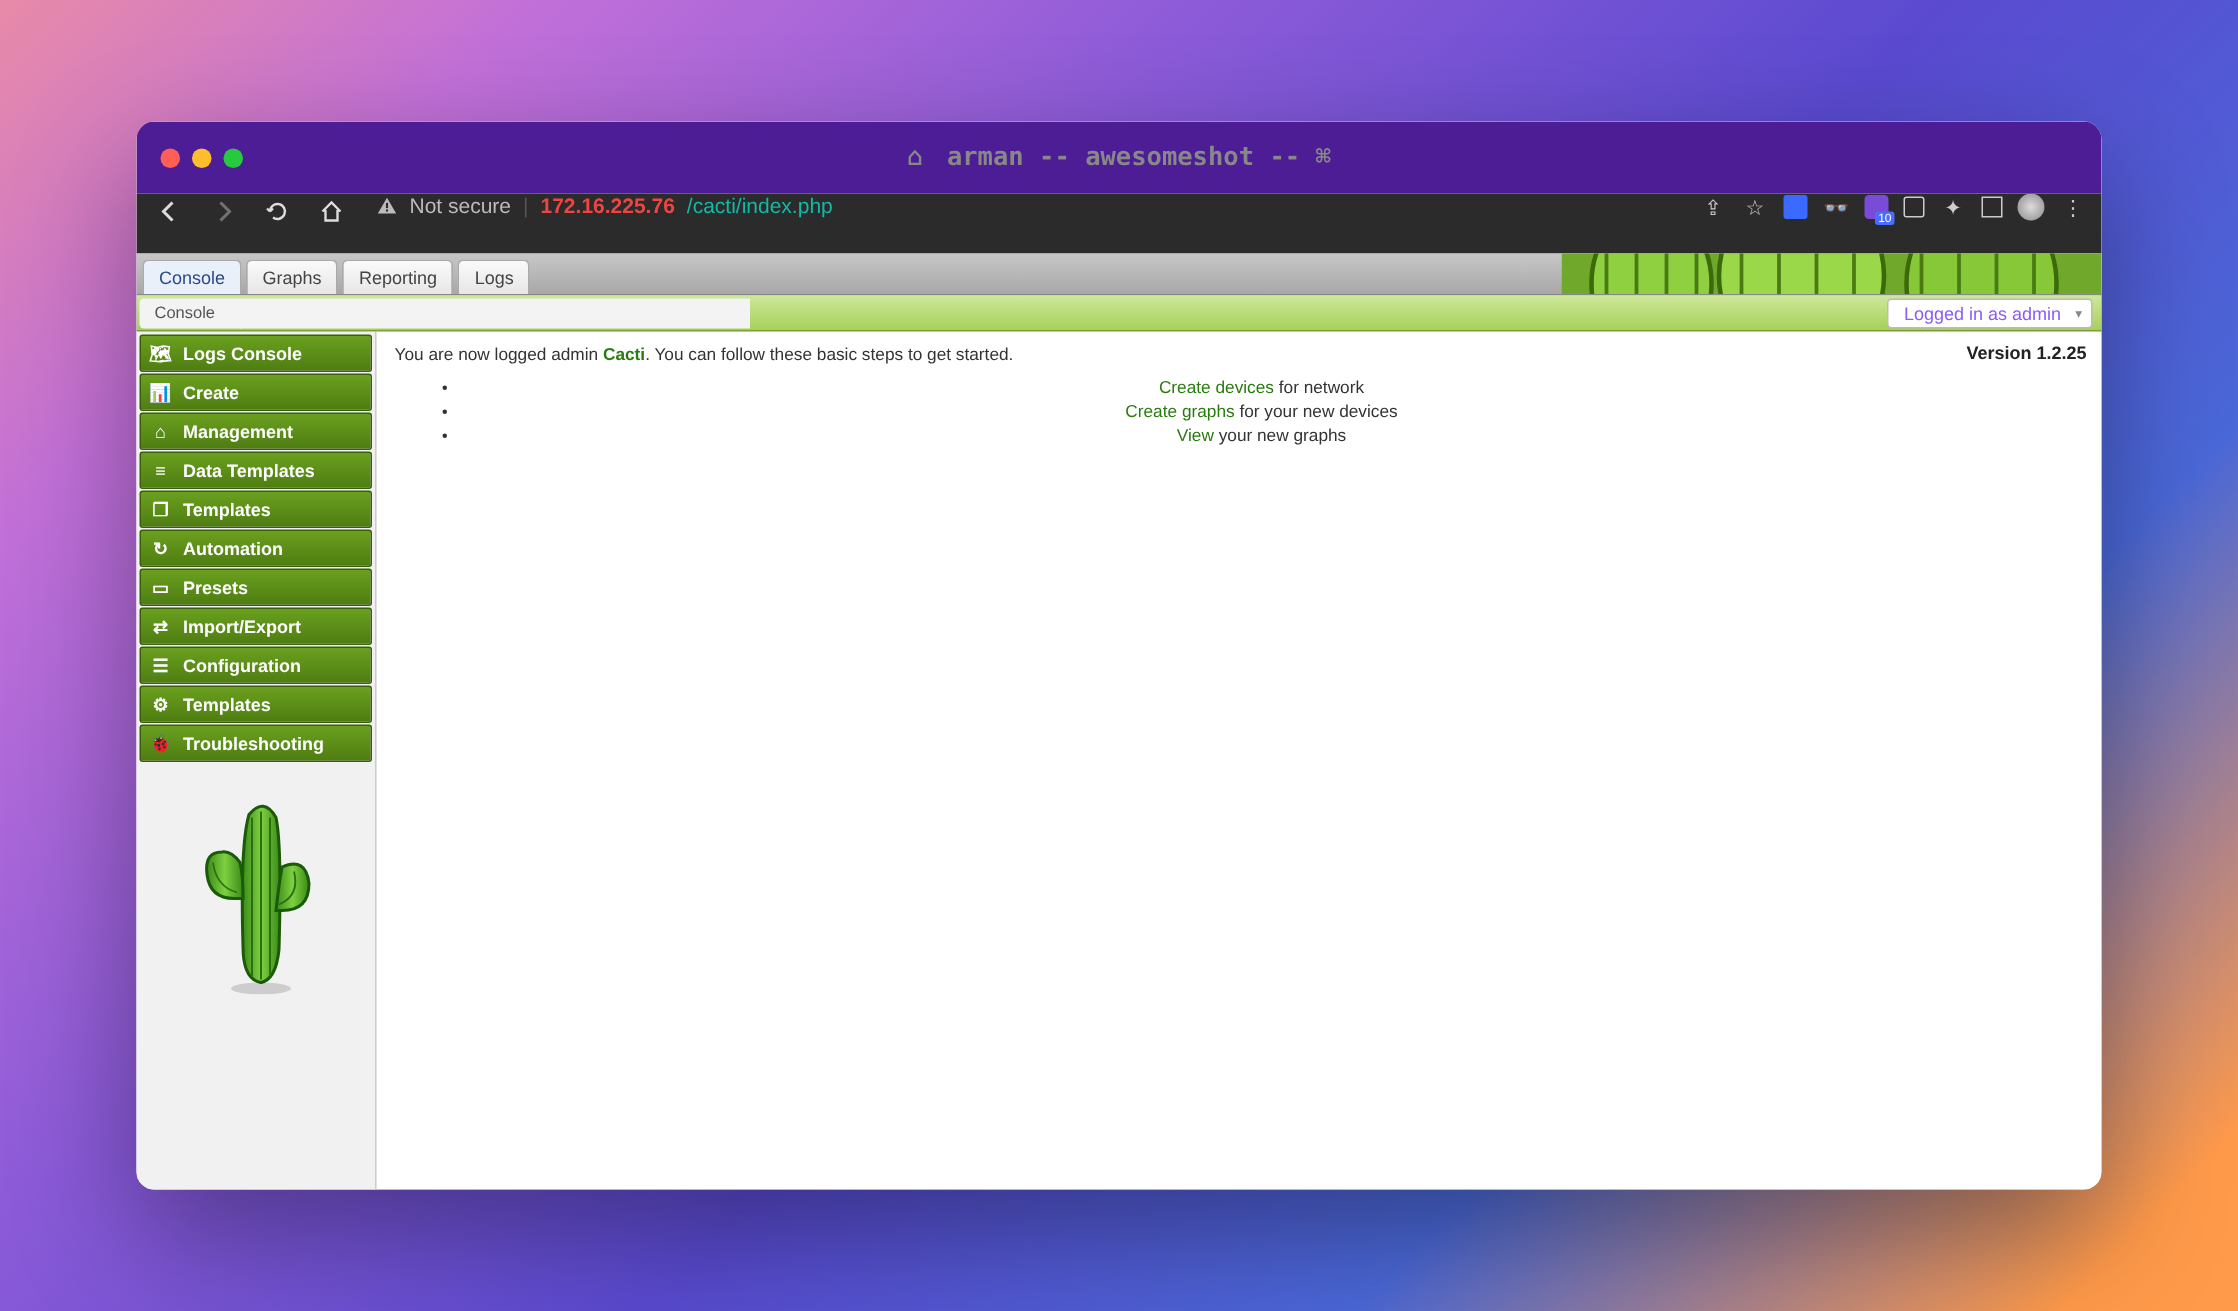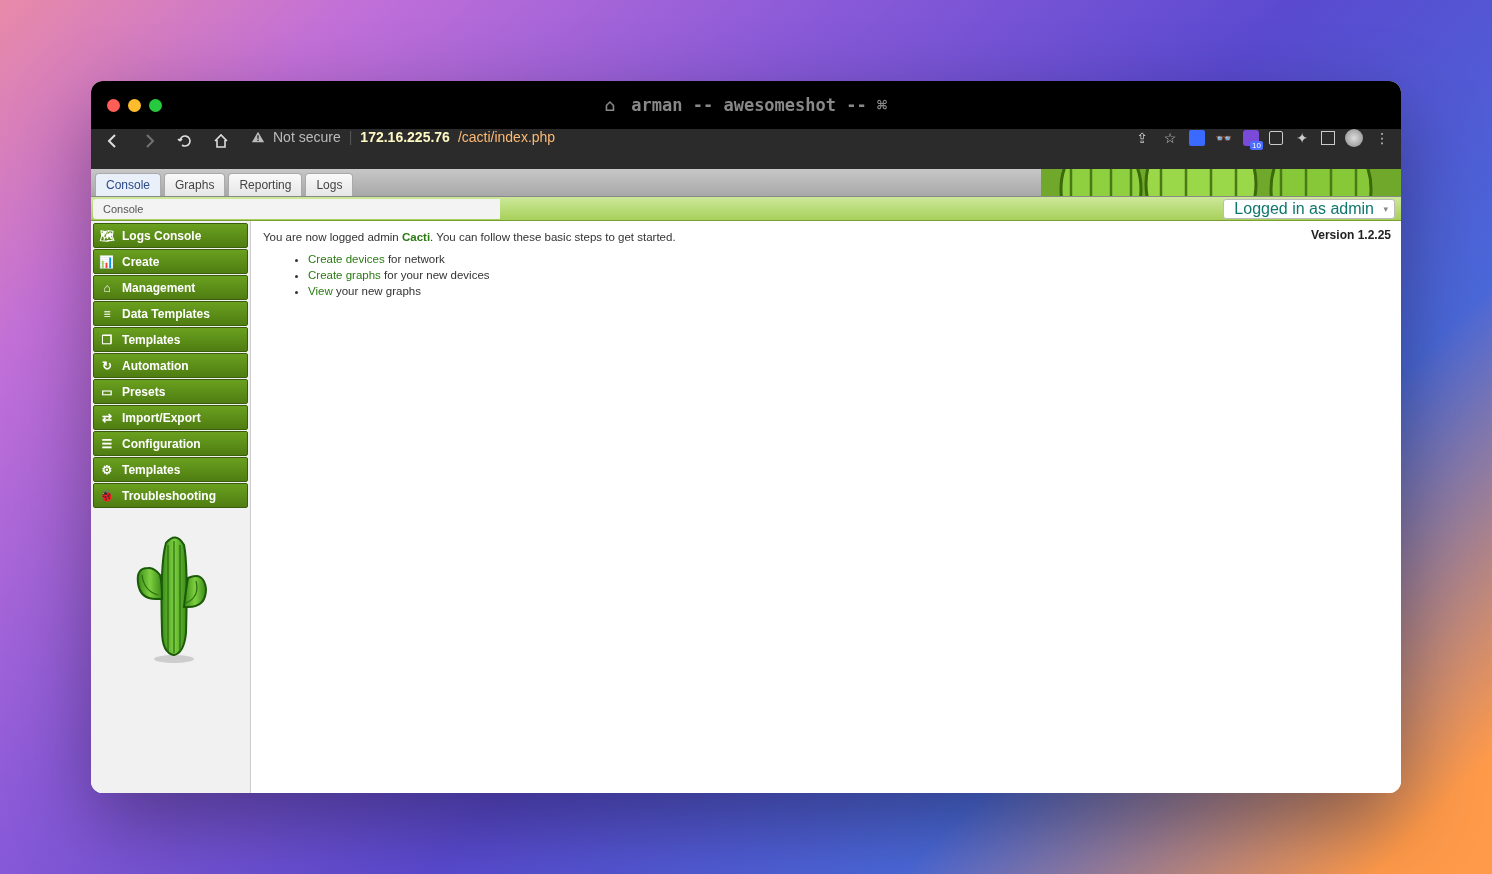--- a/index.html
+++ b/index.html
@@ -9,41 +9,41 @@
   width: 1492px; height: 874px;
   display: flex; align-items: center; justify-content: center;
 }
 .window {
   width: 1310px; height: 712px;
   background: #fff; border-radius: 12px; overflow: hidden;
   box-shadow: 0 30px 80px rgba(0,0,0,0.35);
   display: flex; flex-direction: column;
 }
 .titlebar {
-  height: 48px; background: #000000; display: flex; align-items: center;
+  height: 48px; background: #4c1d95; display: flex; align-items: center;
   padding: 0 16px; position: relative;
 }
 .traffic { display: flex; gap: 8px; }
 .tl { width: 13px; height: 13px; border-radius: 50%; }
 .tl.red { background: #ff5f56; } .tl.yellow { background: #ffbd2e; } .tl.green { background: #27c93f; }
 .title-text {
   position: absolute; left: 0; right: 0; text-align: center;
   color: #888; font-family: "Menlo", monospace; font-size: 17px; font-weight: bold;
 }
 .title-text .home-ic { margin-right: 6px; }
 .toolbar {
   height: 40px; background: #2b2b2b; display: flex; align-items: flex-start;
   padding: 0 10px; gap: 12px; color: #bbb; font-size: 14px;
 }
 .nav-btn { color: #bbb; cursor: default; padding: 4px; display: flex; align-items: center; }
 .nav-btn.disabled { opacity: .4; }
 .urlbar { flex: 0 0 auto; display: flex; align-items: center; gap: 8px; margin-left: 6px; }
 .urlbar .pipe { color: #555; }
-.urlbar .host { color: #fef9c3; font-weight: bold; }
-.urlbar .path { color: #fdba74; }
+.urlbar .host { color: #ef4444; font-weight: bold; }
+.urlbar .path { color: #14b8a6; }
 .spacer { flex: 1; }
 .ext-icons { display: flex; gap: 10px; align-items: center; }
 .ext-ic { width: 18px; height: 18px; display: flex; align-items: center; justify-content: center; font-size: 14px; }
 .badge-10 { position: relative; }
 .badge-10::after { content: "10"; position: absolute; bottom: -4px; right: -4px; background: #4a6cff; color: #fff; font-size: 8px; padding: 0 2px; border-radius: 2px; }
 
 .app-tabs {
   height: 28px; background: linear-gradient(#c7c7c7,#a8a8a8);
   border-bottom: 1px solid #888; display: flex; align-items: flex-end;
   padding-left: 4px; position: relative; overflow: hidden;
@@ -69,21 +69,21 @@
   position: relative; margin-left: 2px; border-radius: 3px 0 0 3px;
 }
 .bc-item::after {
   content: ""; position: absolute; right: -8px; top: 0;
   border-left: 9px solid #f3f3f3; border-top: 10px solid transparent;
   border-bottom: 10px solid transparent;
 }
 .login-pill {
   position: absolute; right: 6px; top: 2px; height: 20px;
   background: #fff; border-radius: 3px; padding: 0 20px 0 10px;
-  font-size: 16px; color: #0f766e; display: flex; align-items: center;
+  font-size: 12px; color: #8b5cf6; display: flex; align-items: center;
   border: 1px solid #bbb;
 }
 .login-pill::after { content: "▾"; position: absolute; right: 6px; font-size: 9px; color: #888; }
 
 .content { flex: 1; display: flex; background: #fff; }
 .sidebar {
   width: 160px; background: #f1f1f1; border-right: 1px solid #ccc;
   padding: 2px; display: flex; flex-direction: column;
 }
 .menu-item {
@@ -94,21 +94,21 @@
   cursor: pointer;
 }
 .menu-icon { width: 14px; display: flex; justify-content: center; font-size: 12px; }
 .cactus-box { flex: 1; display: flex; align-items: flex-start; justify-content: center; padding-top: 14px; }
 
 .main { flex: 1; padding: 10px 12px; font-size: 12px; color: #333; position: relative; }
 .version { position: absolute; right: 10px; top: 7px; font-weight: bold; color: #222; }
 .intro { font-family: Verdana, sans-serif; font-size: 11.5px; }
 .intro .brand { color: #2a7a12; font-weight: bold; margin-top: 31px; }
 .steps { margin: 10px 0 0 30px; }
-.steps li { margin: 4px 15px; font-size: 11.5px; }
+.steps li { margin: 4px 15px; font-size: 11.5px; text-align: center; }
 .steps a { color: #2a7a12; text-decoration: none; }
 
 svg { display: block; }
 </style>
 </head>
 <body>
 
 <div class="window">
 
   <div class="titlebar">

